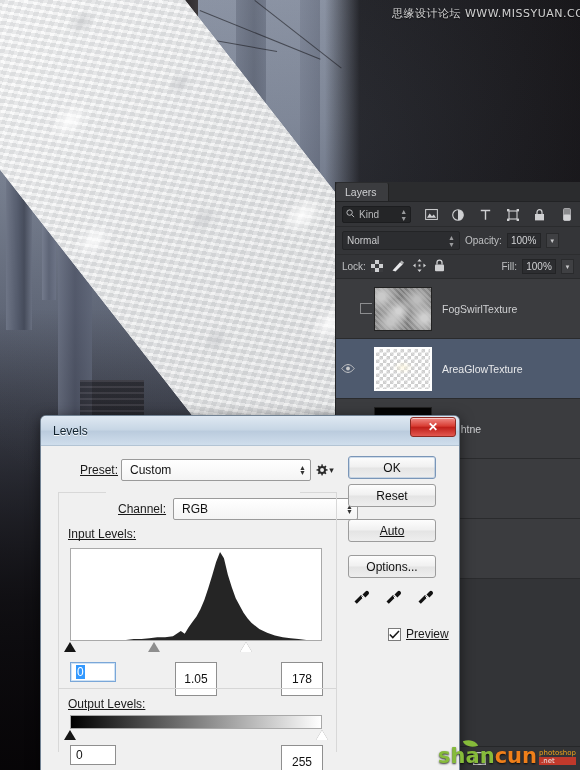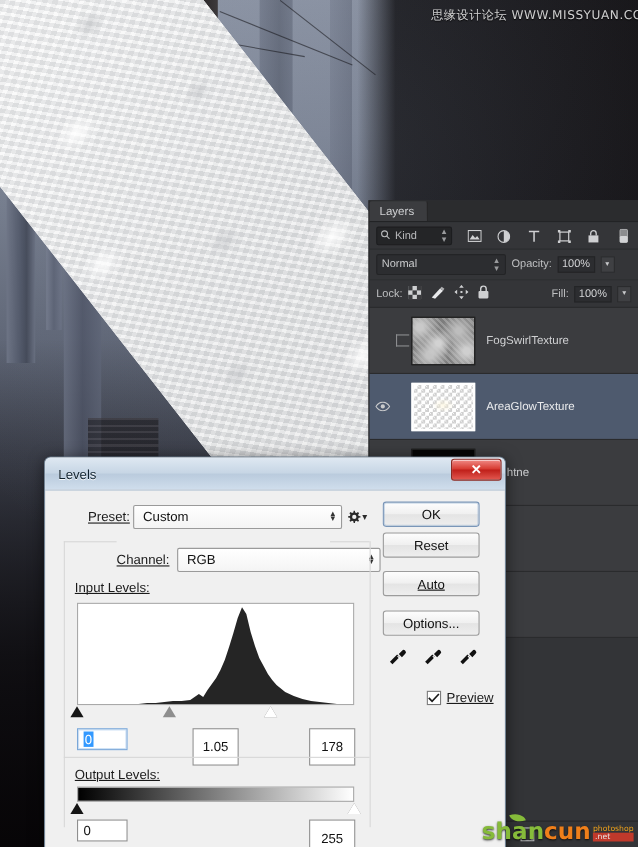--- a/index.html
+++ b/index.html
@@ -526,21 +526,21 @@
       </div>
       <div class="gear">
         <svg width="15" height="15" viewBox="0 0 16 16">
           <path d="M8 1.4 L9.2 1.4 L9.5 3.1 L10.8 3.7 L12.2 2.7 L13.3 3.8 L12.3 5.2 L12.9 6.5 L14.6 6.8 L14.6 8 L12.9 8.3 L12.3 9.6 L13.3 11 L12.2 12.1 L10.8 11.1 L9.5 11.7 L9.2 13.4 L8 13.4 L7.7 11.7 L6.4 11.1 L5 12.1 L3.9 11 L4.9 9.6 L4.3 8.3 L2.6 8 L2.6 6.8 L4.3 6.5 L4.9 5.2 L3.9 3.8 L5 2.7 L6.4 3.7 L7.7 3.1 Z" fill="#2a2a2a"></path>
           <circle cx="8.6" cy="7.4" r="2.1" fill="#f0f0f0"></circle>
         </svg>
         <span style="font-size:9px;color:#2a2a2a;">▾</span>
       </div>
     </div>
 
-    <div class="row-channel" style="left:106px; top:498px;">
+    <div class="row-channel" style="left:118px; top:498px;">
       <span class="fld-label"><span class="ul">Channel:</span></span>
       <div class="combo" style="width:185px;">
         <span>RGB</span>
         <span class="spin">▲<br>▼</span>
       </div>
     </div>
 
     <div style="position:absolute;left:58px;top:492px;width:1px;height:260px;background:#d8d8d8;"></div>
     <div style="position:absolute;left:58px;top:492px;width:48px;height:1px;background:#d8d8d8;"></div>
     <div style="position:absolute;left:336px;top:492px;width:1px;height:260px;background:#d8d8d8;"></div>

